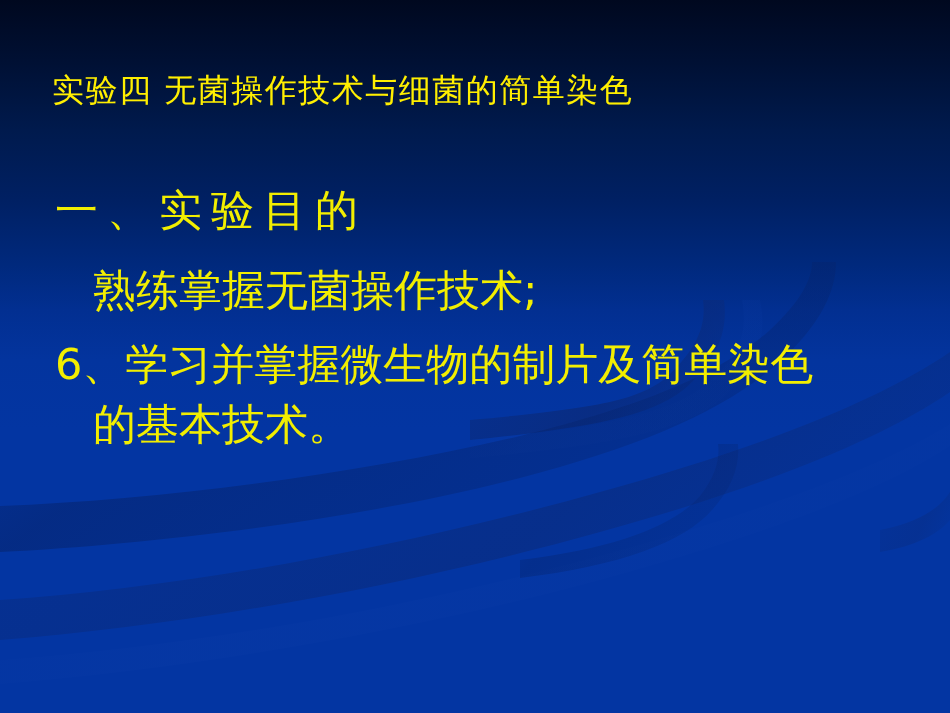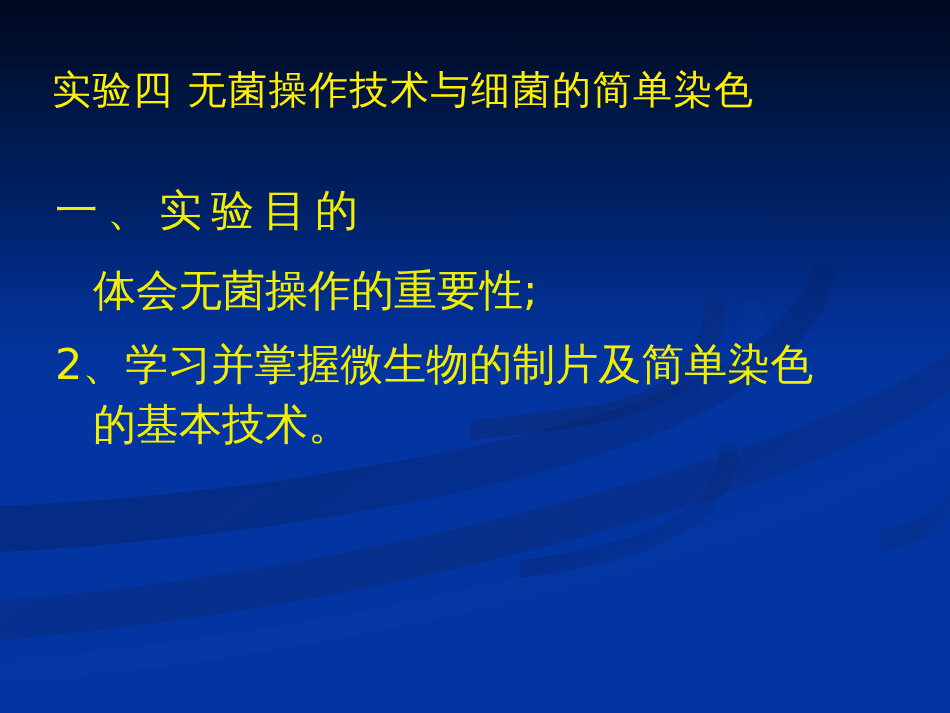--- a/index.html
+++ b/index.html
@@ -42,21 +42,21 @@
     inset: 0;
     z-index: 3;
   }
 
   .slide-title {
     position: absolute;
     left: 52px;
     top: 62px;
     width: 890px;
     color: #ffef00;
-    font-size: 39px;
+    font-size: 32px;
     line-height: 56px;
     letter-spacing: 1.5px;
     white-space: nowrap;
     font-weight: 400;
   }
 
   .body-block {
     position: absolute;
     left: 0;
     top: 182px;
@@ -147,23 +147,23 @@
   <div class="content">
 
     <div class="slide-title">实验四  无菌操作技术与细菌的简单染色</div>
 
     <div class="body-block">
 
       <div class="line heading">一、实验目的</div>
 
 
 
-      <div class="line cont">体会无菌操作的重要性;</div>
+      <div class="line cont">熟练掌握无菌操作技术;</div>
 
       <div class="gap-sm"></div>
 
-      <div class="line item">2、学习并掌握微生物的制片及简单染色</div>
+      <div class="line item">6、学习并掌握微生物的制片及简单染色</div>
 
       <div class="line cont">的基本技术。</div>
 
     </div>
   </div>
 </div>
 
 </body></html>

